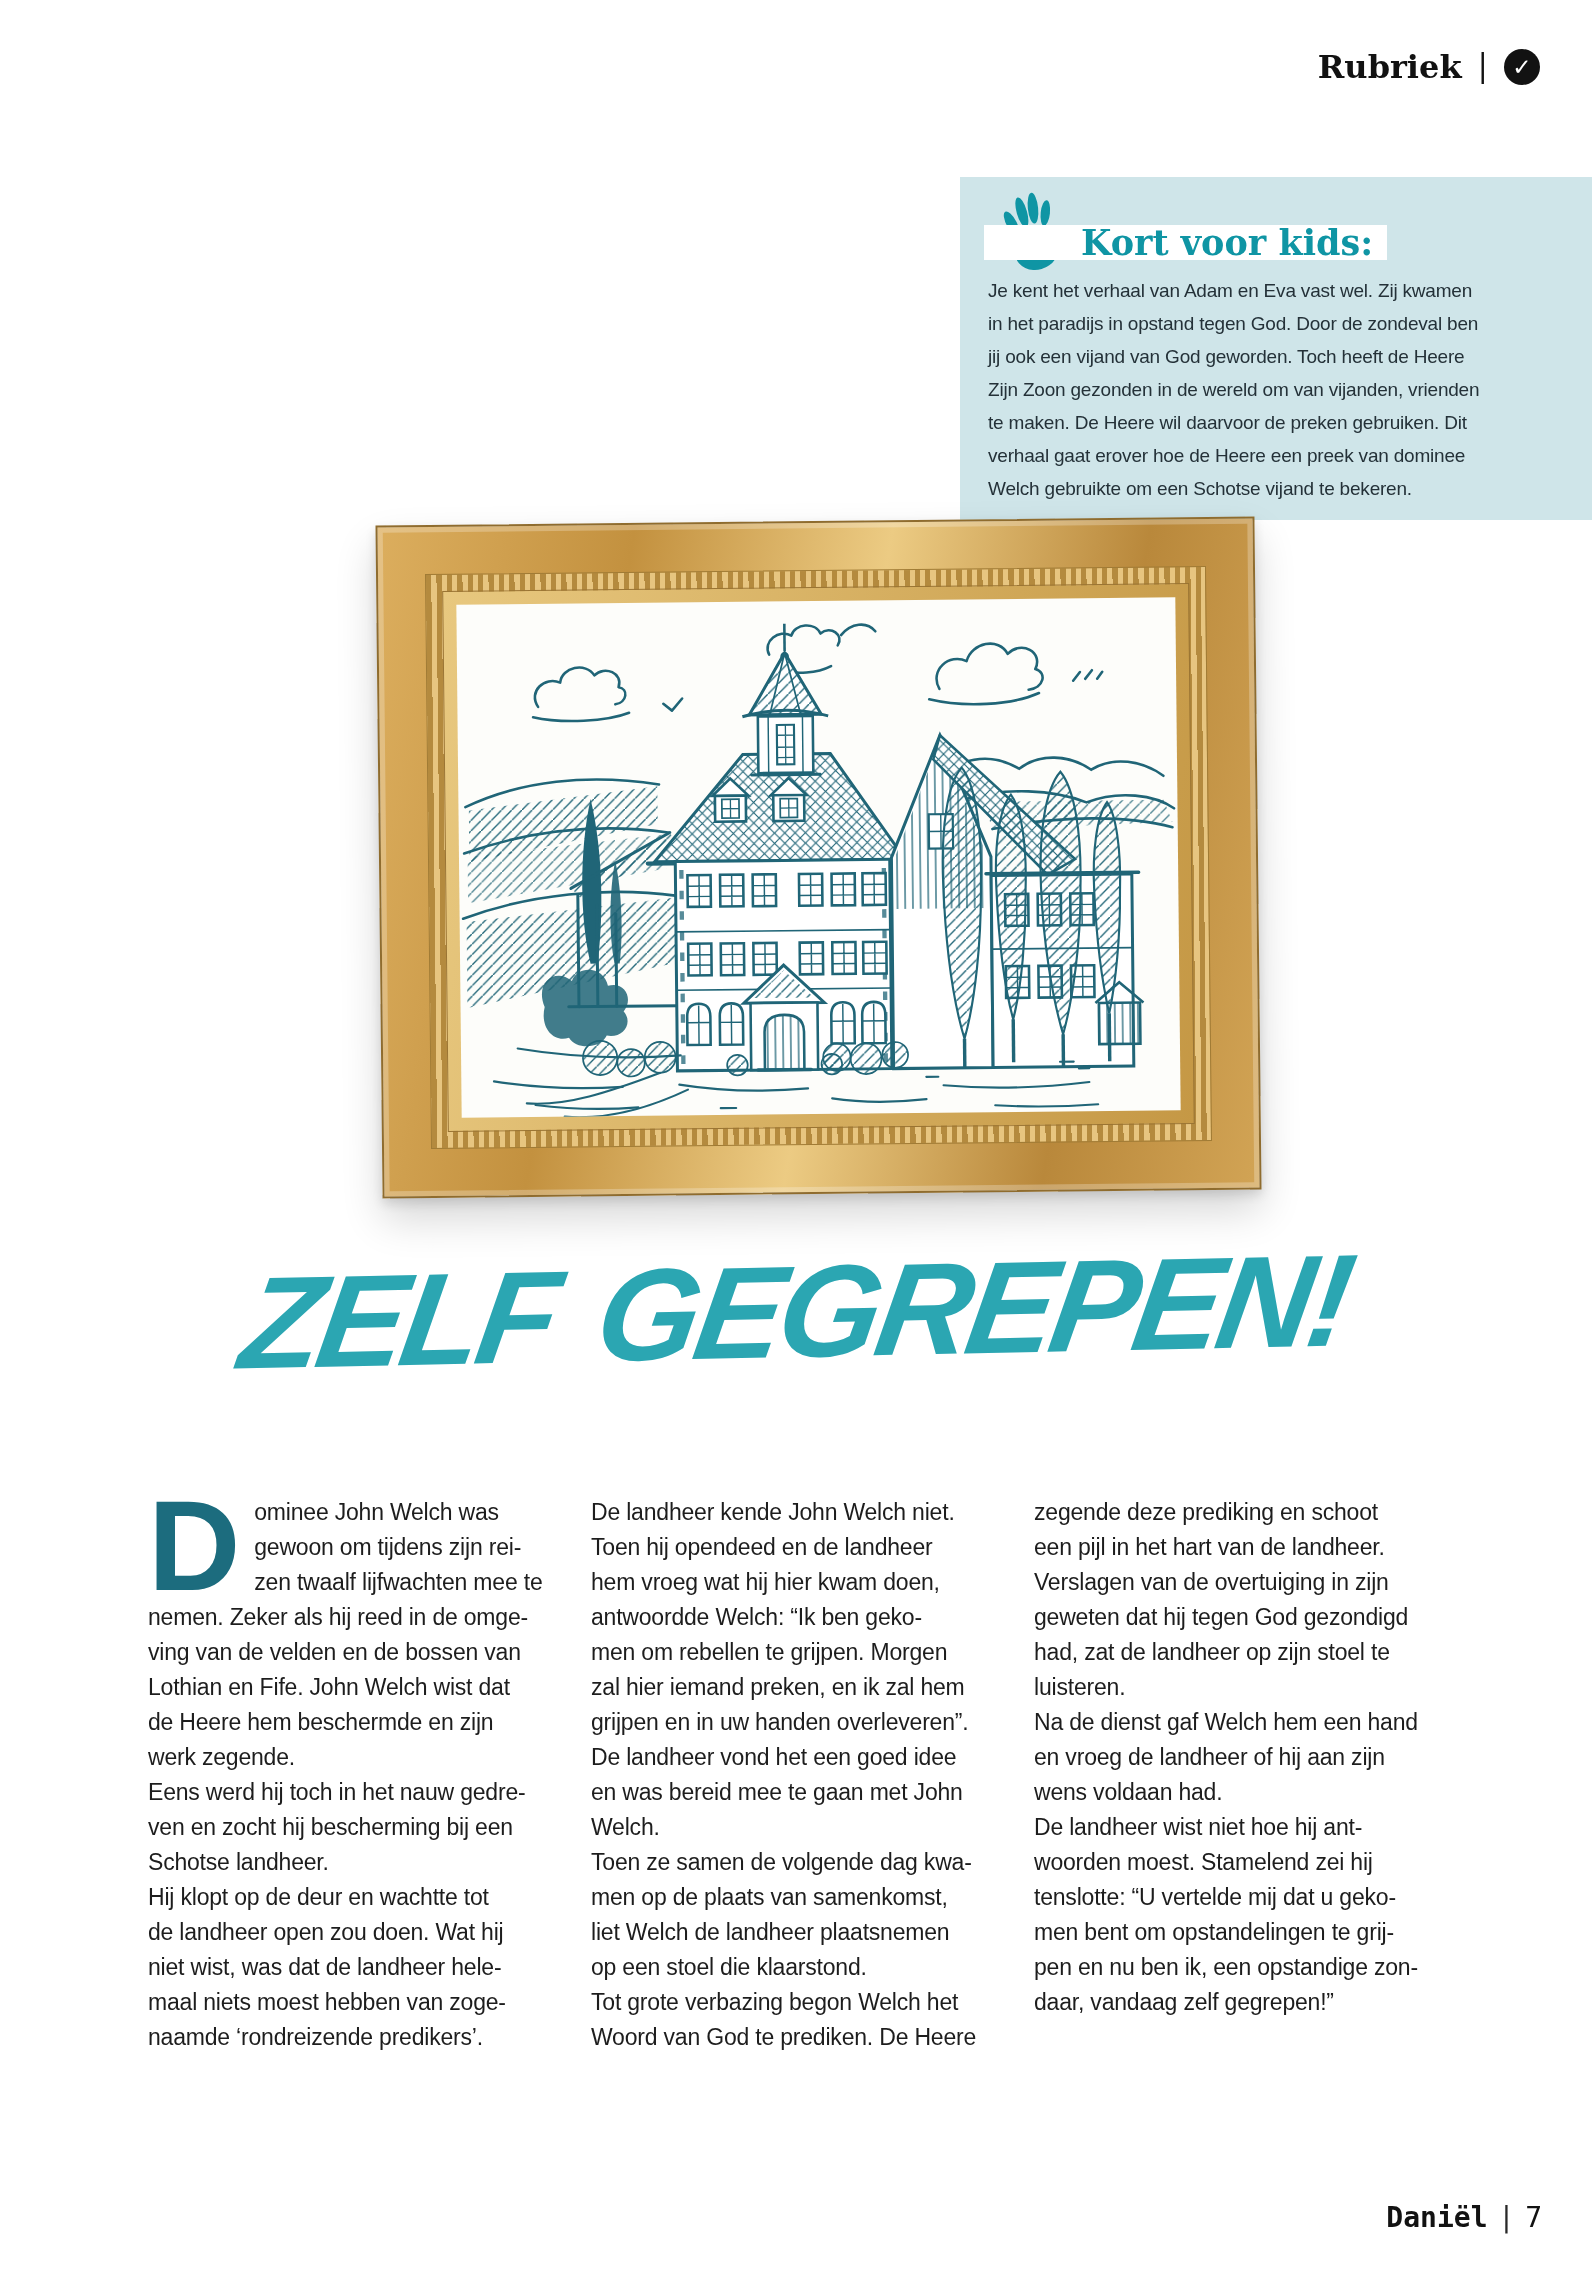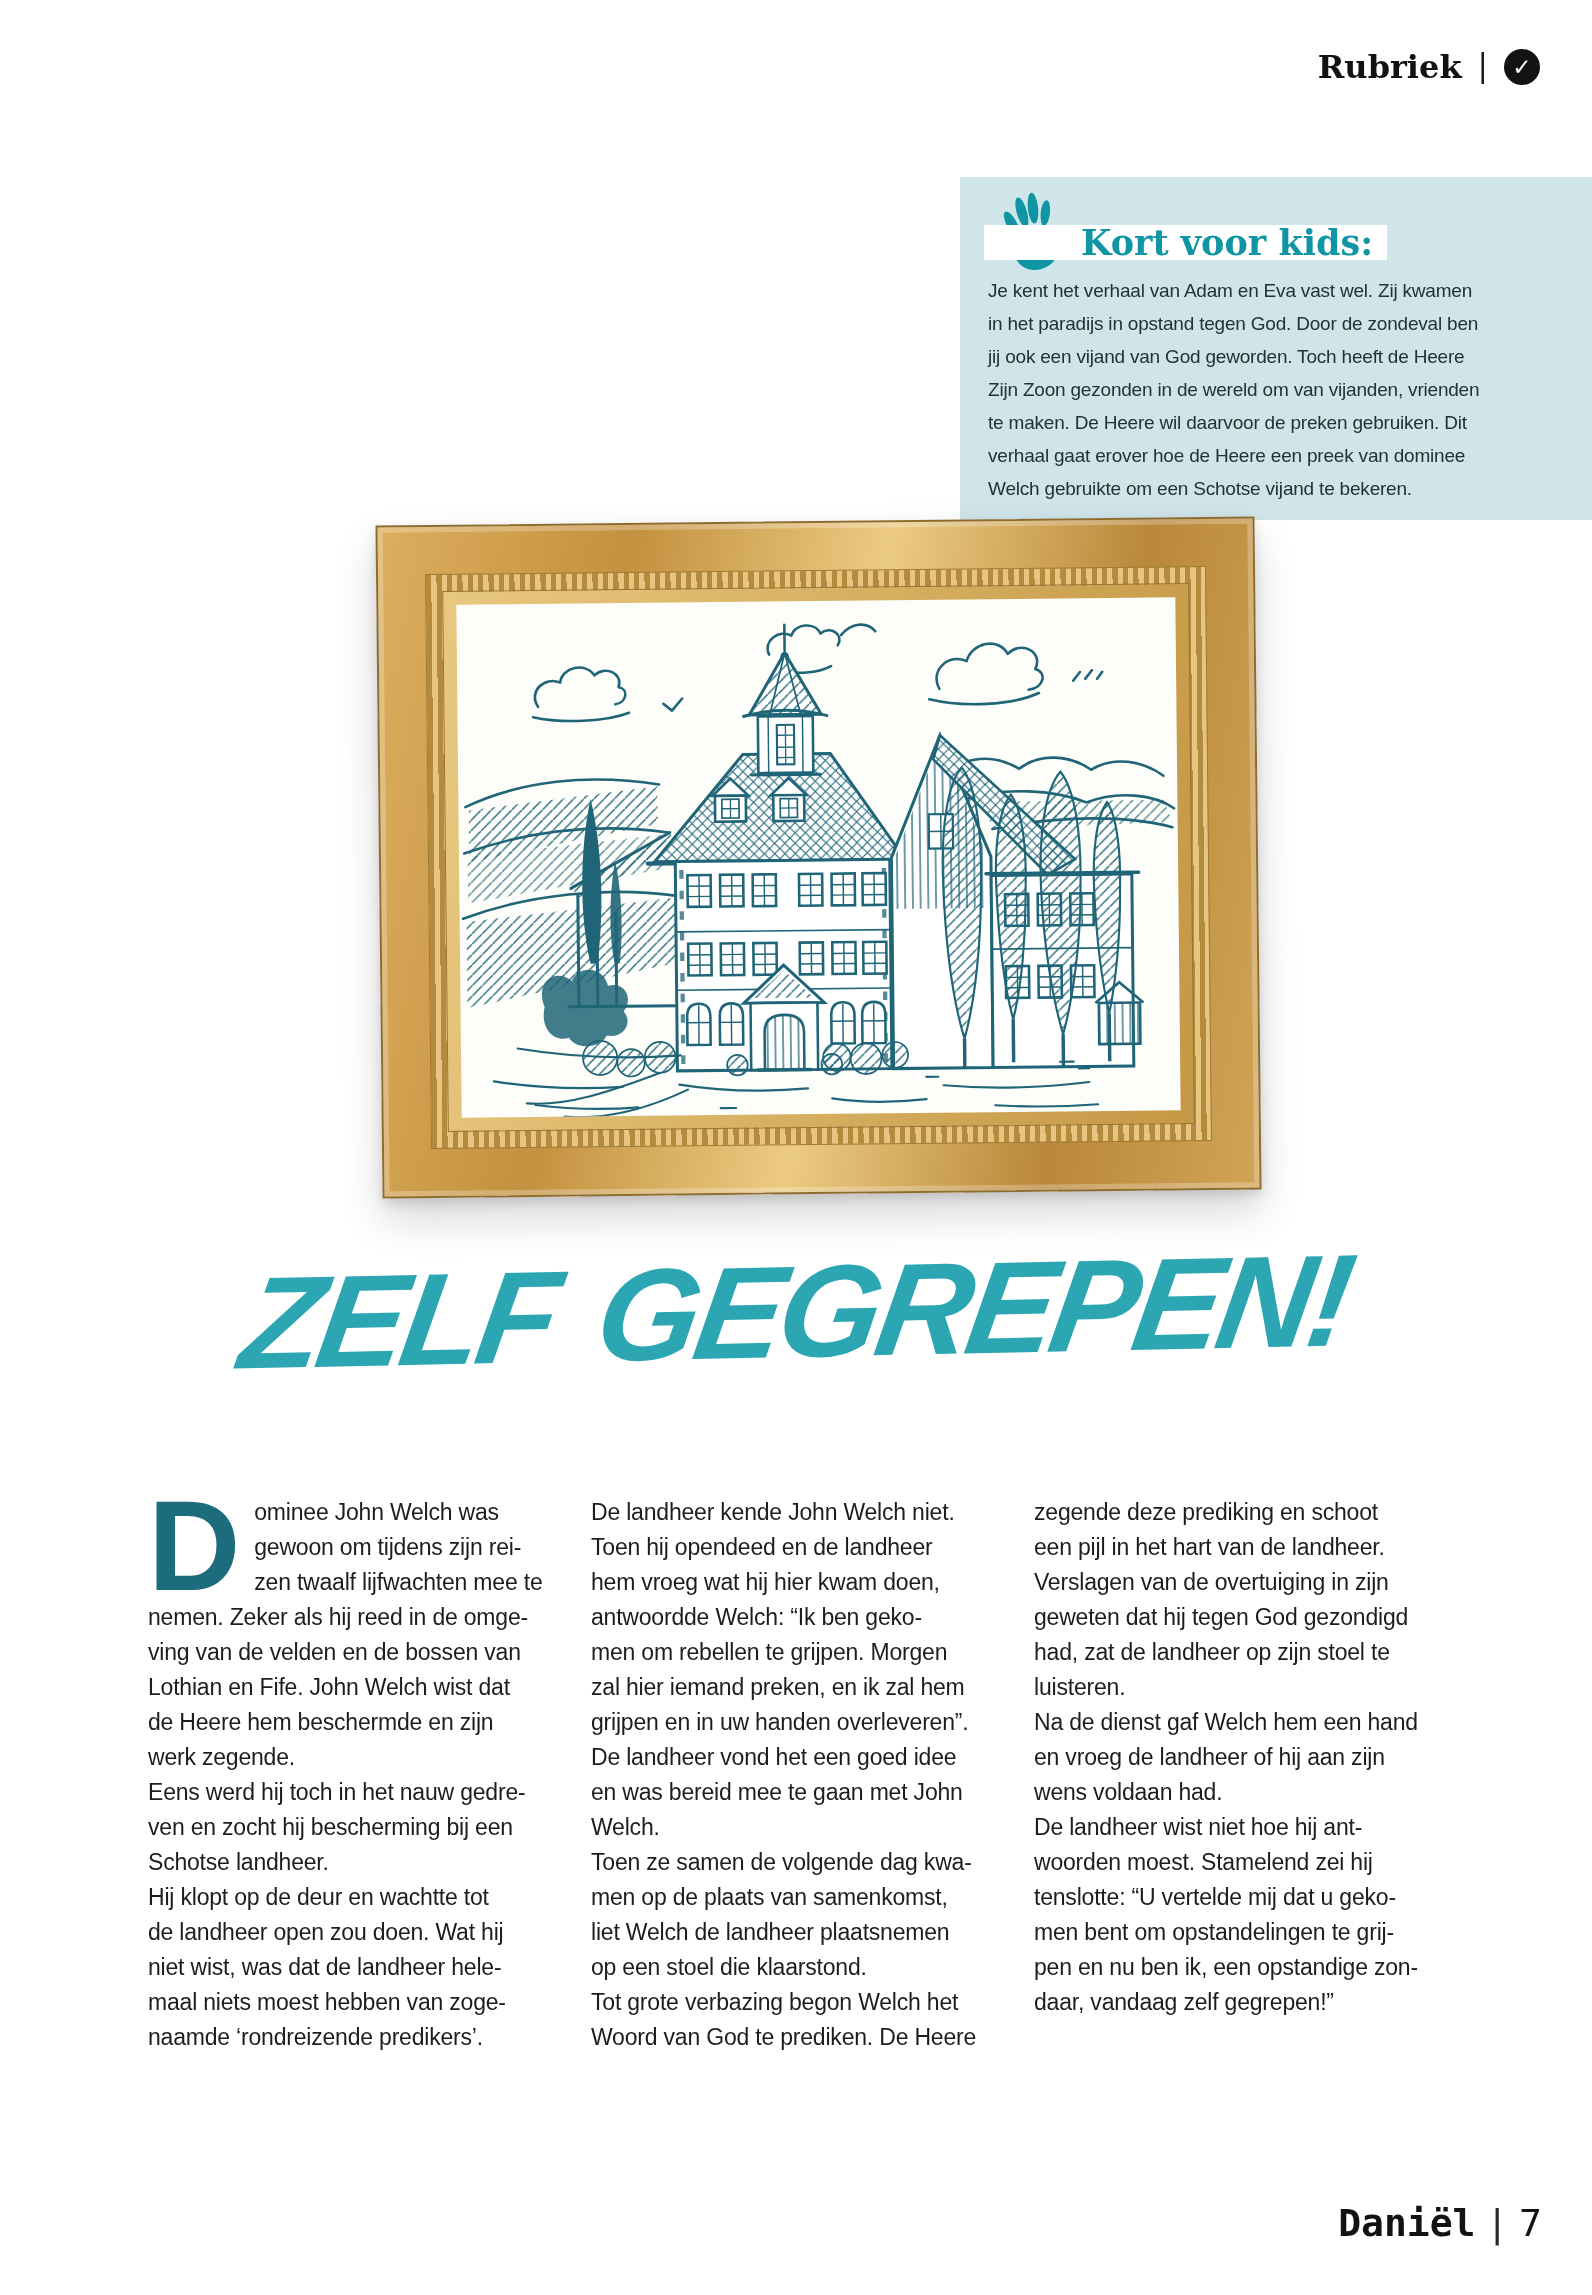--- a/index.html
+++ b/index.html
@@ -45,21 +45,21 @@
 
   
   .columns{position:absolute;left:148px;top:1495px;width:1320px;display:flex;gap:12px;}
   .col{width:431px;font-size:23px;line-height:35px;color:#1d1d1d;letter-spacing:-0.2px;
        white-space:nowrap;}
   .dropcap{float:left;font-family:"Liberation Sans",sans-serif;font-weight:bold;
            font-size:128px;line-height:97px;height:102px;color:#1c6c7e;margin:1.7px 14px 0 0;}
 
   
   .pagefoot{position:absolute;top:2201px;right:50px;display:flex;gap:10.4px;
-            font-family:"DejaVu Sans Mono",monospace;font-size:38px;color:#121212;}
+            font-family:"DejaVu Sans Mono",monospace;font-size:28px;color:#121212;}
   .pagefoot .mag{font-weight:bold;}
   .pagefoot .fsep{font-weight:normal;opacity:.9;}
   .pagefoot .pnum{font-weight:normal;}
 </style>
 </head>
 <body>
 
 <div class="page">
 
   <header class="rubric">

